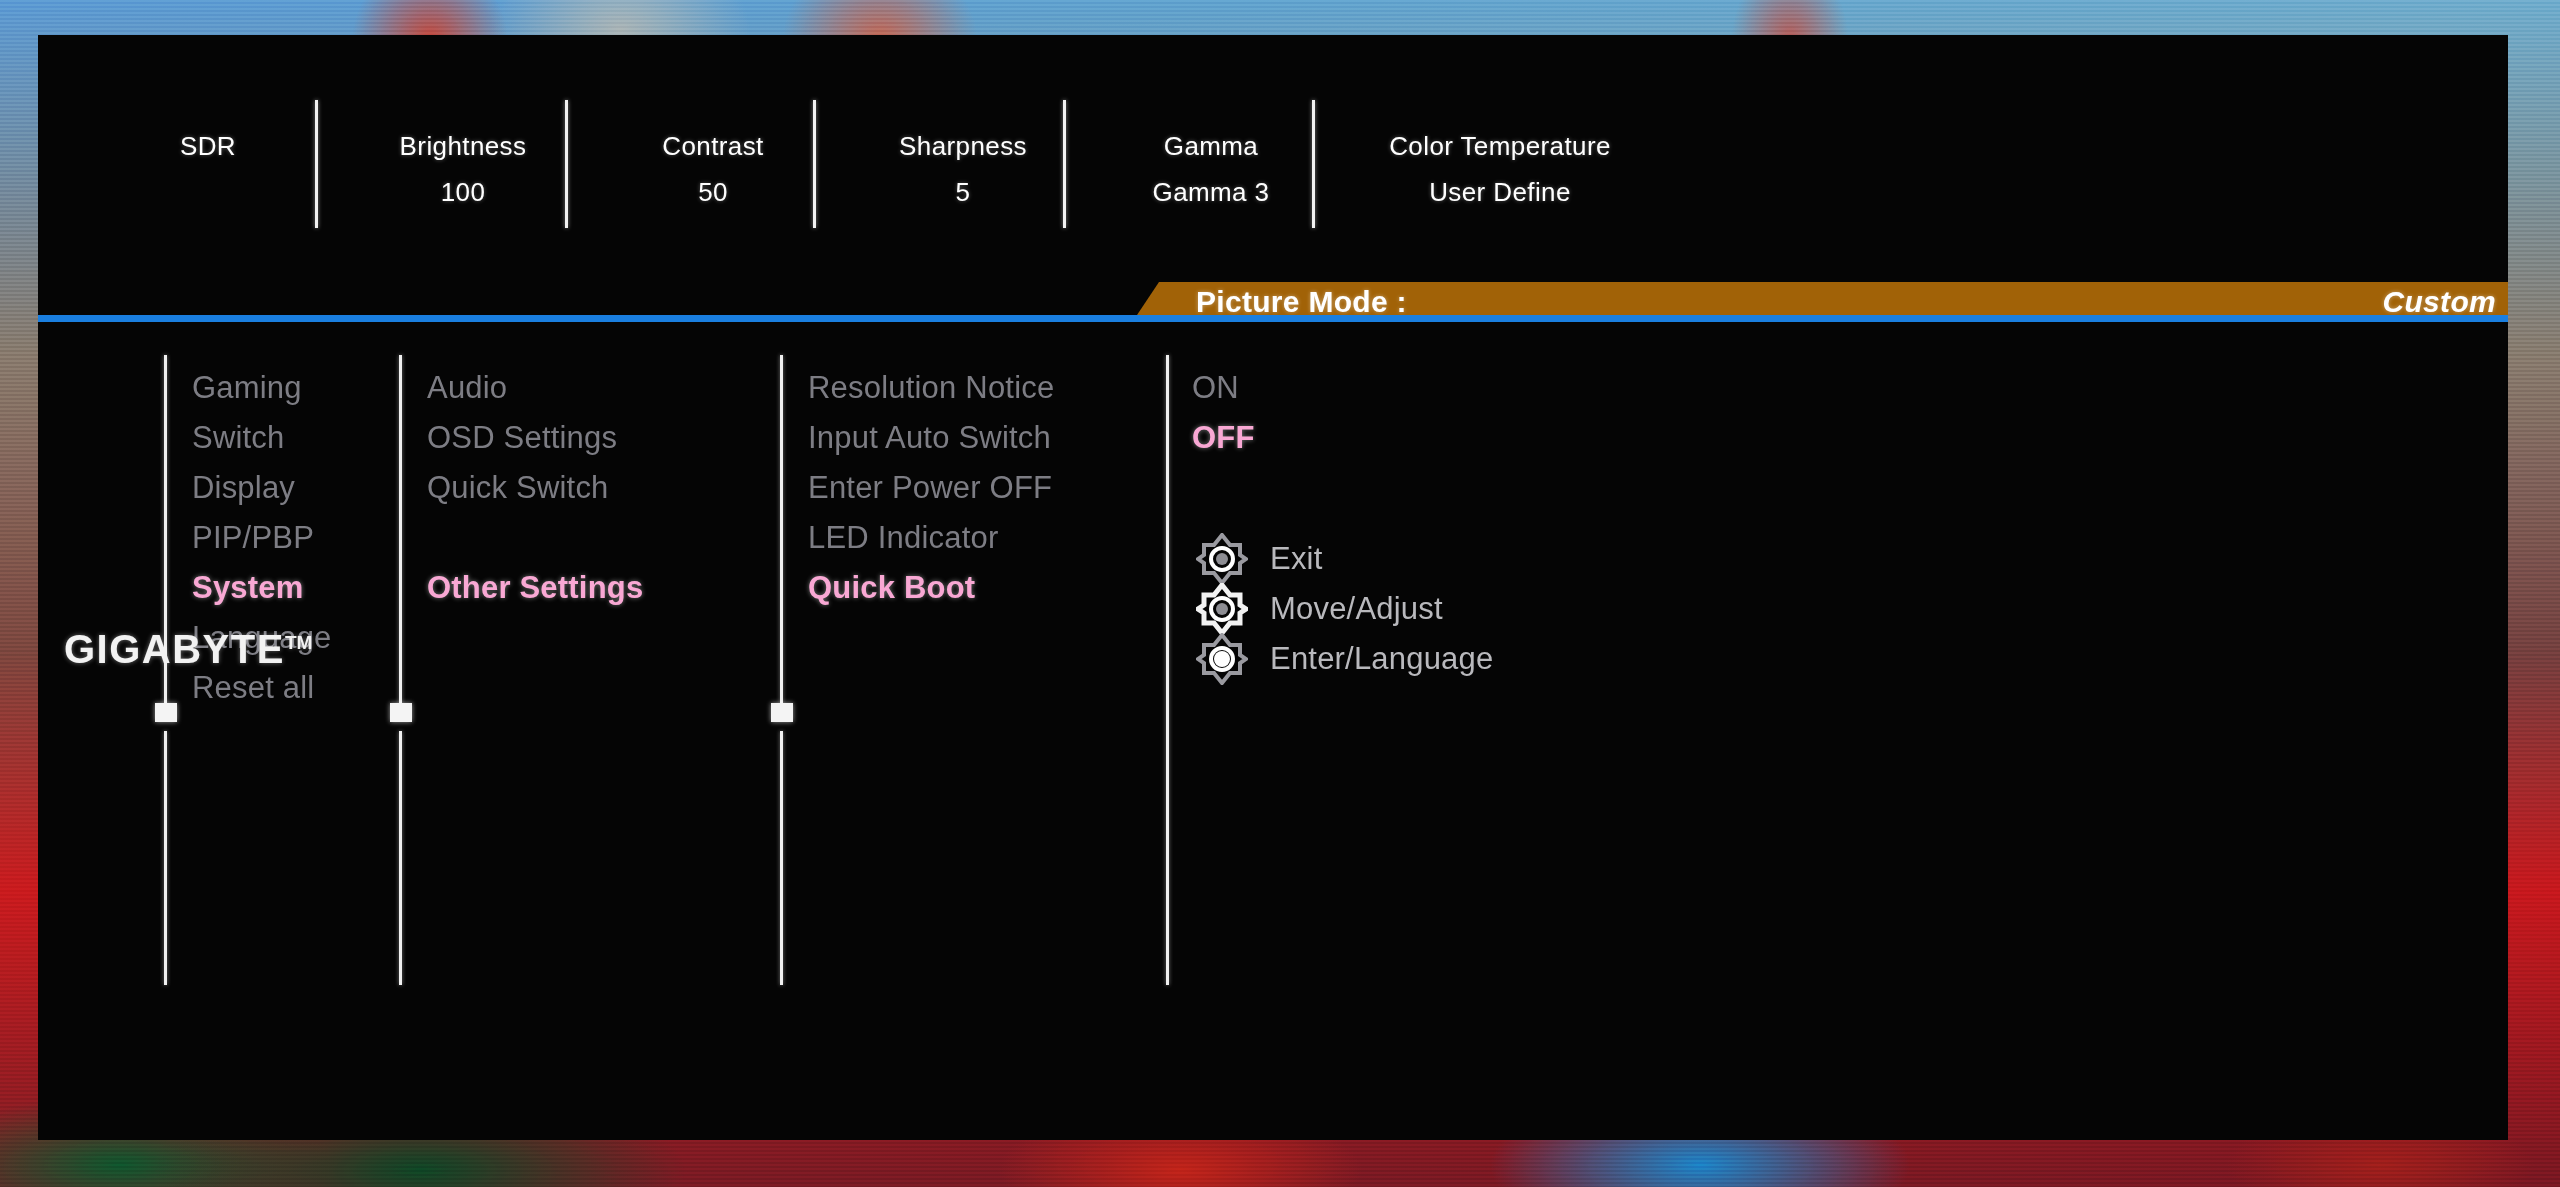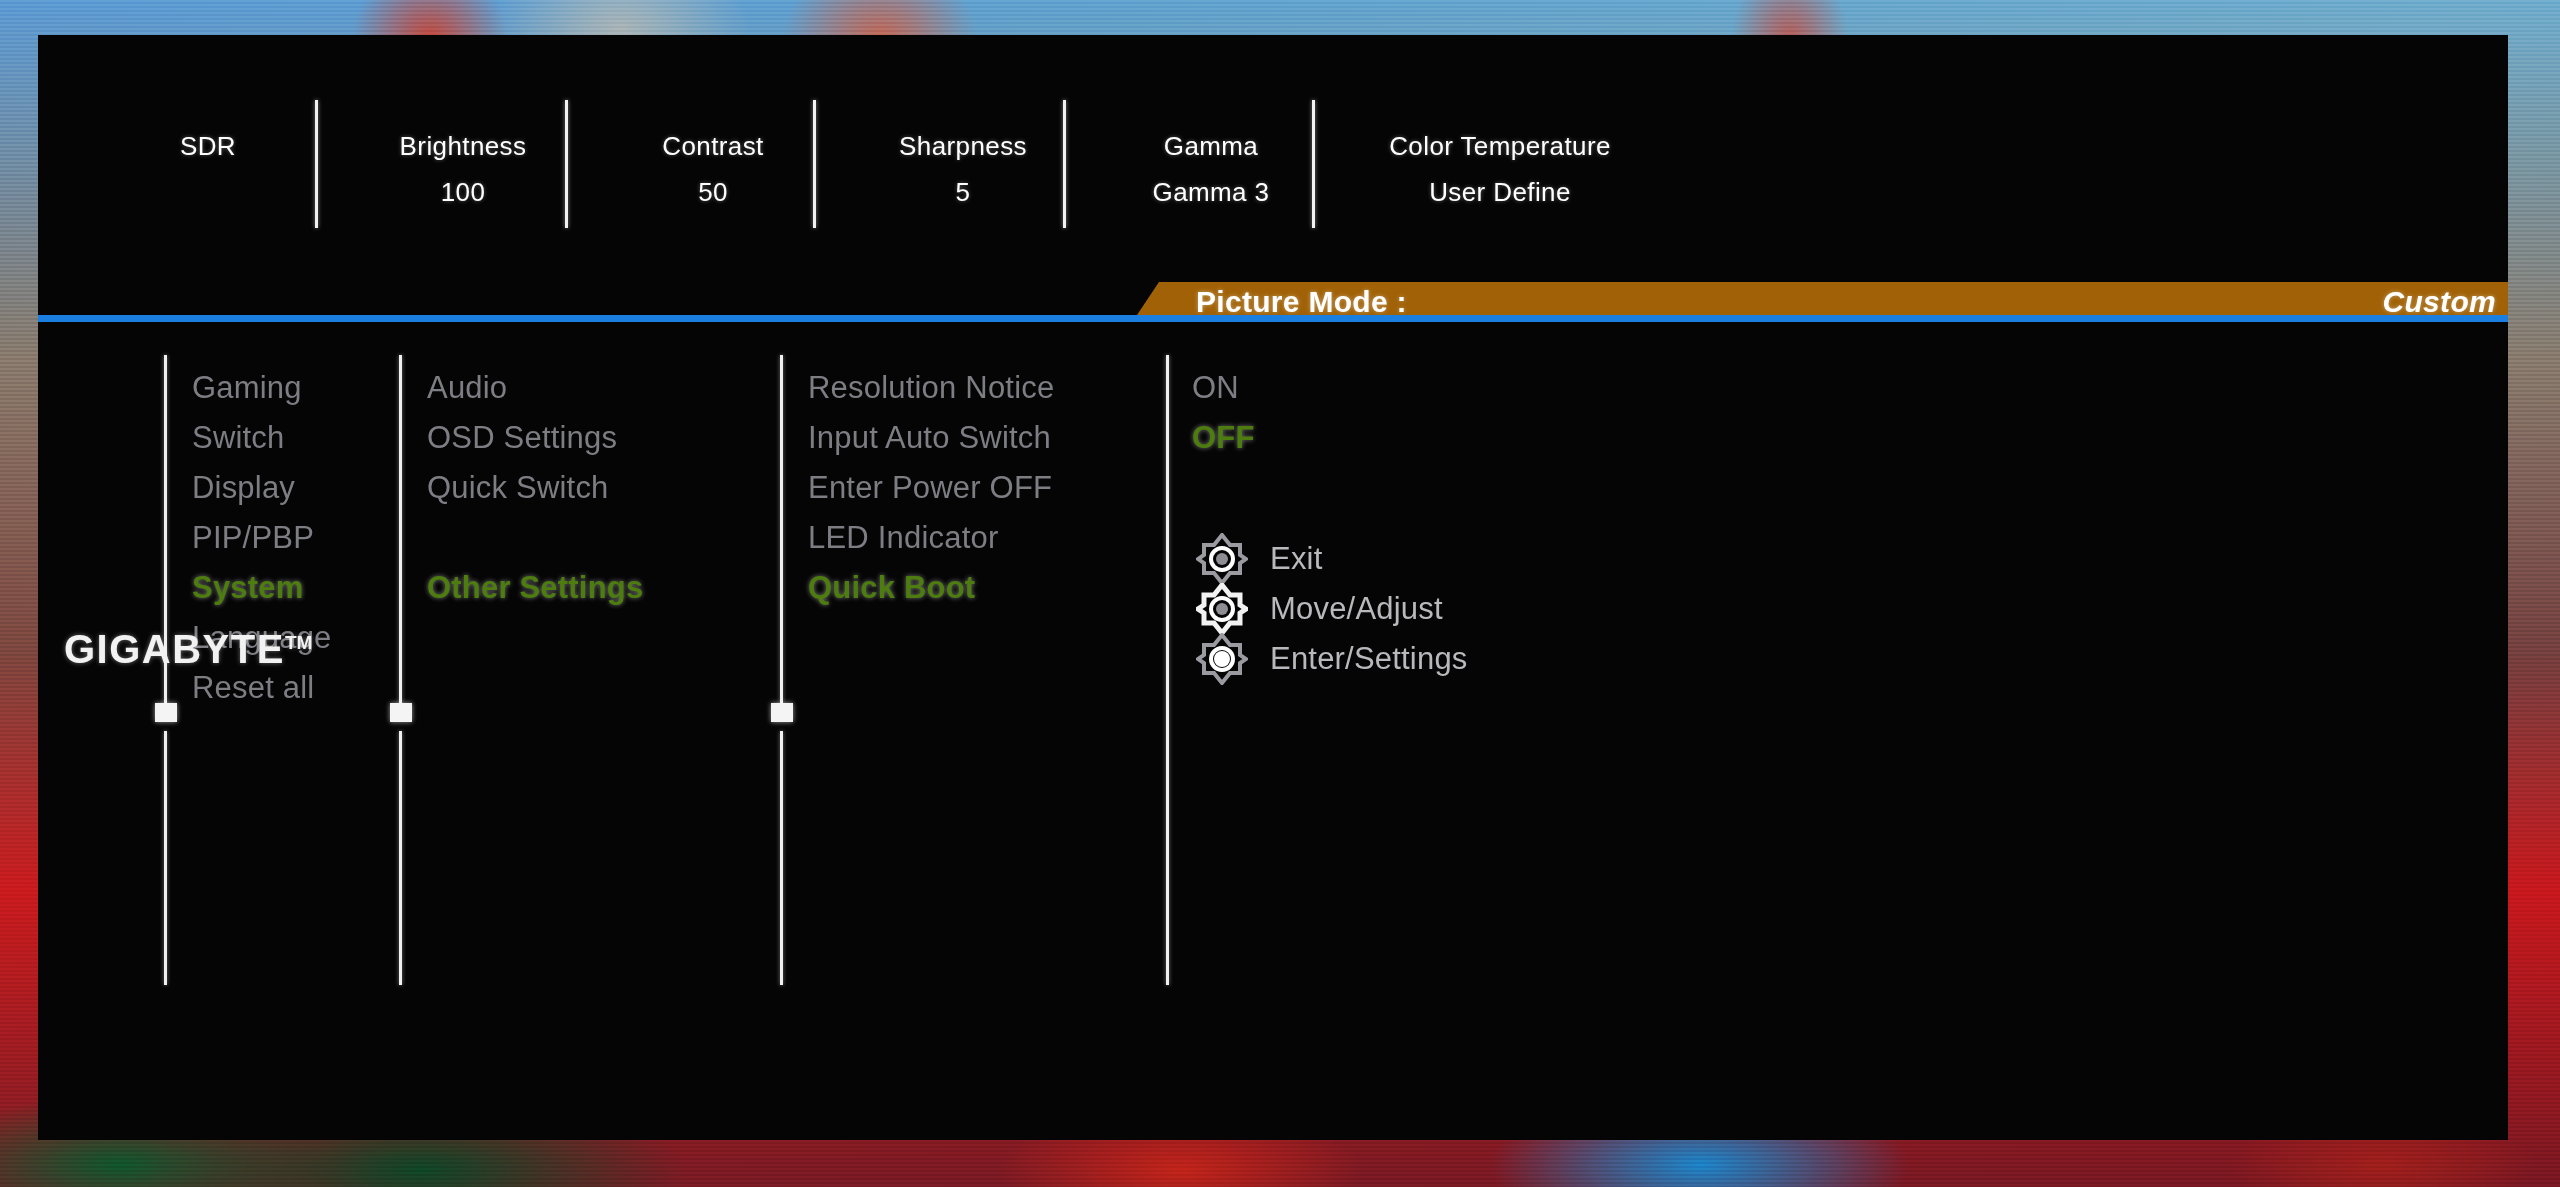--- a/index.html
+++ b/index.html
@@ -57,21 +57,21 @@
   #pm-banner .value{position:absolute;right:12px;text-shadow:0 0 4px rgba(255,255,255,.4);font-style:italic;}
 
   
   .col{position:absolute;top:0;}
   .col-rule{position:absolute;width:3px;background:#f0f0f0;
     box-shadow:0 0 4px rgba(255,255,255,.45);}
   .marker{position:absolute;width:22px;height:19px;background:#f4f4f4;
     box-shadow:0 0 5px rgba(255,255,255,.6);}
   .item{position:absolute;font-size:31px;letter-spacing:.2px;white-space:nowrap;
     color:#7d7d84;}
-  .item.sel{color:#4d7c0f;font-weight:bold;text-shadow:0 0 5px rgba(255,255,255,.45);}
+  .item.sel{color:#f9a8d4;font-weight:bold;text-shadow:0 0 5px rgba(255,255,255,.45);}
 
   
   #scroll-sliver{position:absolute;left:2486px;top:445px;width:13px;height:370px;
     background:linear-gradient(90deg,#13b6e8 0%,#1c7fe0 55%,#6a2fd0 100%);}
 
   
   .legend{position:absolute;}
   .legend-row{position:absolute;display:flex;align-items:center;}
   .jicon{position:relative;width:52px;height:52px;flex:0 0 52px;}
   .jicon svg{display:block;width:52px;height:52px;}
@@ -208,21 +208,21 @@
       </div>
 
       <div class="legend-row" style="left:1158px;top:598px;">
         <span class="jicon">
           <svg viewBox="0 0 52 52" xmlns="http://www.w3.org/2000/svg">
             <path d="M26 2 L34 12 L44 12 L44 22 L50 26 L44 30 L44 40 L34 40 L26 50 L18 40 L8 40 L8 30 L2 26 L8 22 L8 12 L18 12 Z" fill="none" stroke="#9a9aa0" stroke-width="4"></path>
             <circle cx="26" cy="26" r="11" fill="none" stroke="#ffffff" stroke-width="4"></circle>
             <circle cx="26" cy="26" r="8" fill="#ffffff"></circle>
           </svg>
         </span>
-        <span class="legend-lbl">Enter/Settings</span>
+        <span class="legend-lbl">Enter/Language</span>
       </div>
     </div>
 
     <div id="brand">
       <span>GIGABYTE</span><span class="tm">TM</span>
     </div>
 
   </div>
 </div>
 

